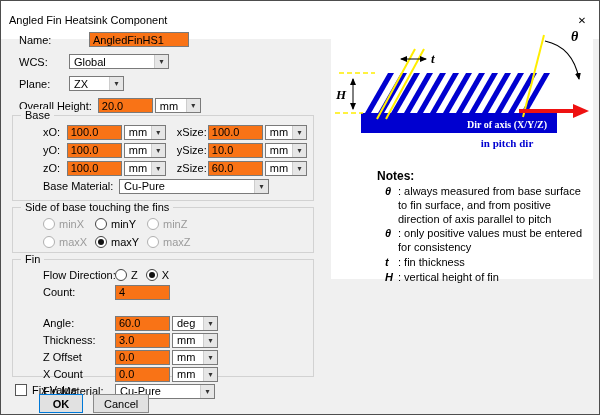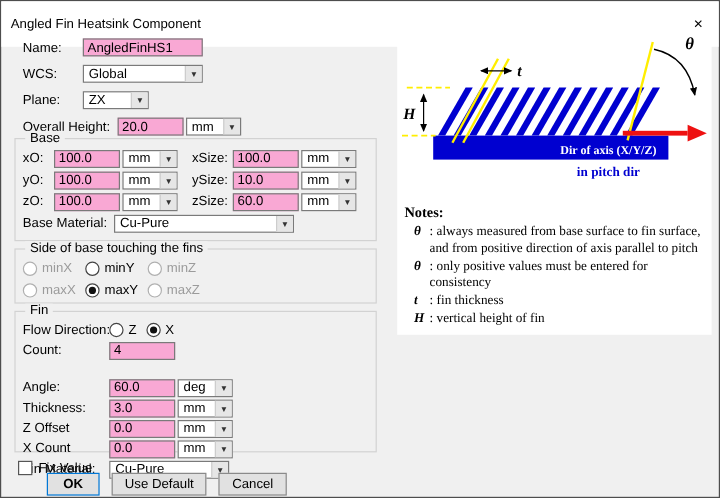--- a/index.html
+++ b/index.html
@@ -3,60 +3,60 @@
 <meta charset="utf-8">
 <style>
   * { margin:0; padding:0; box-sizing:border-box; }
   html,body { width:600px; height:415px; }
   body { font-family:"Liberation Sans",sans-serif; font-size:11px; background:#f0f0f0; }
   .dialog { position:relative; width:600px; height:415px; background:#f0f0f0; border:1px solid #4d4d4d; overflow:hidden; }
   .titlebar { position:absolute; top:0; left:0; right:0; height:38px; background:#ffffff; display:flex; align-items:center; }
   .title { flex:1; padding-left:8px; font-size:11px; color:#000; }
   .close-btn { width:34px; height:21px; display:flex; align-items:center; justify-content:center; font-size:10px; color:#000; cursor:default; }
   .lbl { color:#000; white-space:nowrap; }
-  .txt { height:15px; border:1px solid #7a7a7a; background:#f9a8d4; font-family:inherit; font-size:11px; padding:0 3px; }
+  .txt { height:15px; border:1px solid #7a7a7a; background:#f97316; font-family:inherit; font-size:11px; padding:0 3px; }
   .combo { height:15px; border:1px solid #7a7a7a; background:#fff; display:flex; align-items:center; }
   .combo-val { flex:1; padding-left:4px; overflow:hidden; white-space:nowrap; }
   .combo-arrow { width:14px; align-self:stretch; background:#e6e6e6; border-left:1px solid #cdcdcd; display:flex; align-items:center; justify-content:center; font-size:8px; color:#333; }
   .frow { position:absolute; left:18px; display:flex; align-items:center; height:17px; }
-  .group { position:absolute; left:11px; width:302px; border:1px solid #d2d2d2; }
+  .group { position:absolute; left:11px; width:302px; border:1px solid #d2d2d2;padding-left:24px; }
   .gtitle { position:absolute; top:-7px; left:8px; background:#f0f0f0; padding:0 4px; font-size:11px; }
   .grow { display:flex; align-items:center; height:16px; margin:0 6px 2px 6px; }
   .radio-item { display:flex; align-items:center; margin-right:8px; }
   .radio { width:12px; height:12px; border:1px solid #444; border-radius:50%; background:#fff; margin-right:4px; position:relative; flex:0 0 12px; }
   .radio-item.checked .radio::after { content:""; position:absolute; left:2px; top:2px; width:6px; height:6px; background:#111; border-radius:50%; }
   .radio-item.disabled .radio { border-color:#b0b0b0; }
   .radio-item.disabled .lbl { color:#9b9b9b; }
   .check-item { display:flex; align-items:center; }
   .checkbox { width:12px; height:12px; border:1px solid #555; background:#fff; margin-right:5px; flex:0 0 12px; }
   .btnrow { position:absolute; left:38px; top:393px; display:flex; gap:10px; }
   .btn { height:19px; padding:0 10px; min-width:44px; border:1px solid #8a8a8a; background:#e1e1e1; font-family:inherit; font-size:11px; }
   .btn-ok { border-color:#0078d7;font-weight:bold; }
   .panel { position:absolute; left:330px; top:26px; width:262px; height:252px; background:#ffffff; }
-  .notes { padding:2px 4px 0 6px; font-family:Liberation Serif, serif; color:#000; }
+  .notes { padding:2px 4px 0 6px; font-family:Liberation Sans, sans-serif; color:#000;margin-left:40px; }
   .notes-title { font-weight:bold; font-size:12px; margin:0 0 2px 0; }
   .note { display:flex; font-size:11px; line-height:1.25; margin-bottom:1px; padding-left:8px; }
   .note .sym { flex:0 0 13px; font-weight:bold; font-style:italic; }
   .note .ntext { flex:1; }
   svg text.ann { font-family:"Liberation Serif",serif; font-weight:bold; font-style:italic; }
 </style>
 </head>
 <body style="--fin-blue: #0000d0; --arrow-red: #ee1111; --line-yellow: #ffee00;">
 
 <div class="dialog">
 
   <div class="titlebar">
     <span class="title">Angled Fin Heatsink Component</span>
     <span class="close-btn">
         <span>✕</span>
       </span>
   </div>
 
   <div class="frow" style="top:30px">
-    <span class="lbl" style="width:50px">Name:</span>
+    <span class="lbl" style="width:70px">Name:</span>
     <input class="txt" style="width: 100px;" value="AngledFinHS1">
   </div>
 
   <div class="frow" style="top:52px">
     <span class="lbl" style="width:50px">WCS:</span>
     <div class="combo" style="width:100px">
       <span class="combo-val">Global</span>
       <span class="combo-arrow">▾</span>
     </div>
   </div>
@@ -237,21 +237,20 @@
 
   <div class="frow" style="top:380px;left:14px">
     <label class="check-item">
       <span class="checkbox"></span>
       <span class="lbl">Fix Value</span>
     </label>
   </div>
 
   <div class="btnrow">
     <button class="btn btn-ok">OK</button>
-    <button class="btn">Use Default</button>
     <button class="btn">Cancel</button>
   </div>
 
   <div class="panel">
     <svg width="262" height="138" viewBox="0 0 262 138">
       <defs>
         <marker id="mArr" markerWidth="9" markerHeight="8" refX="6" refY="3" orient="auto-start-reverse" markerUnits="userSpaceOnUse">
           <path d="M0,0 L7,3 L0,6 Z" fill="#000"></path>
         </marker>
         <polygon id="finShape" points="0,86 6,86 29,46 23,46"></polygon>

